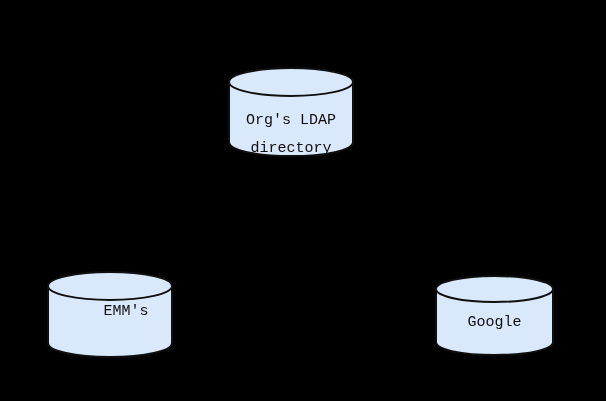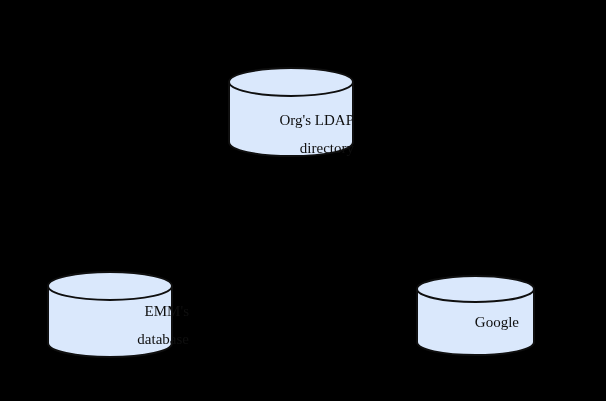--- a/index.html
+++ b/index.html
@@ -24,23 +24,23 @@
   .node svg {
     position: absolute;
     left: 0;
     top: 0;
     overflow: visible;
   }
   .node-label {
     position: absolute;
     left: 0;
     width: 100%;
-    text-align: right;
+    text-align: center;
     color: #0f0f0f;
-    font-family: Liberation Serif, serif;
+    font-family: Liberation Mono, monospace;
     font-size: 15px;
     line-height: 19px;
     letter-spacing: 0px;
     white-space: nowrap;
     pointer-events: none;
   }
 
   
   #node-ldap {
     left: 228px;
@@ -59,24 +59,25 @@
     width: 126px;
     height: 87px;
   }
   #node-emm .node-label {
     top: 31px;
     padding-left: 16px;
   }
 
   
   #node-google {
-    left: 416px;
+    left: 435px;
     top: 275px;
     width: 103px;
     height: 81px;
+    padding-left: 16px;
   }
   #node-google .node-label {
     top: 38px;
   }
 </style>
 </head>
 <body>
 
 <div id="canvas">
 
@@ -88,21 +89,20 @@
     <div class="node-label">Org's LDAP</div>
     <div class="node-label" style="top:72px;">directory</div>
   </div>
 
   <div class="node" id="node-emm">
     <svg width="126" height="87" viewBox="0 0 126 87" aria-hidden="true">
       <path d="M 1 15 L 1 72 C 1 80.2 28.8 86 63 86 C 97.2 86 125 80.2 125 72 L 125 15 Z" fill="#dae8fc" stroke="#0f0f0f" stroke-width="2" stroke-linejoin="round"></path>
       <ellipse cx="63" cy="15" rx="62" ry="14" fill="#dae8fc" stroke="#0f0f0f" stroke-width="2"></ellipse>
     </svg>
     <div class="node-label">EMM's</div>
-    <div class="node-label" style="top:59px;">database</div>
   </div>
 
   <div class="node" id="node-google">
     <svg width="119" height="81" viewBox="0 0 119 81" aria-hidden="true">
       <path d="M 1 14 L 1 67 C 1 74.7 27 80 59.5 80 C 92 80 118 74.7 118 67 L 118 14 Z" fill="#dae8fc" stroke="#0f0f0f" stroke-width="2" stroke-linejoin="round"></path>
       <ellipse cx="59.5" cy="14" rx="58.5" ry="13" fill="#dae8fc" stroke="#0f0f0f" stroke-width="2"></ellipse>
     </svg>
     <div class="node-label">Google</div>
   </div>
 

